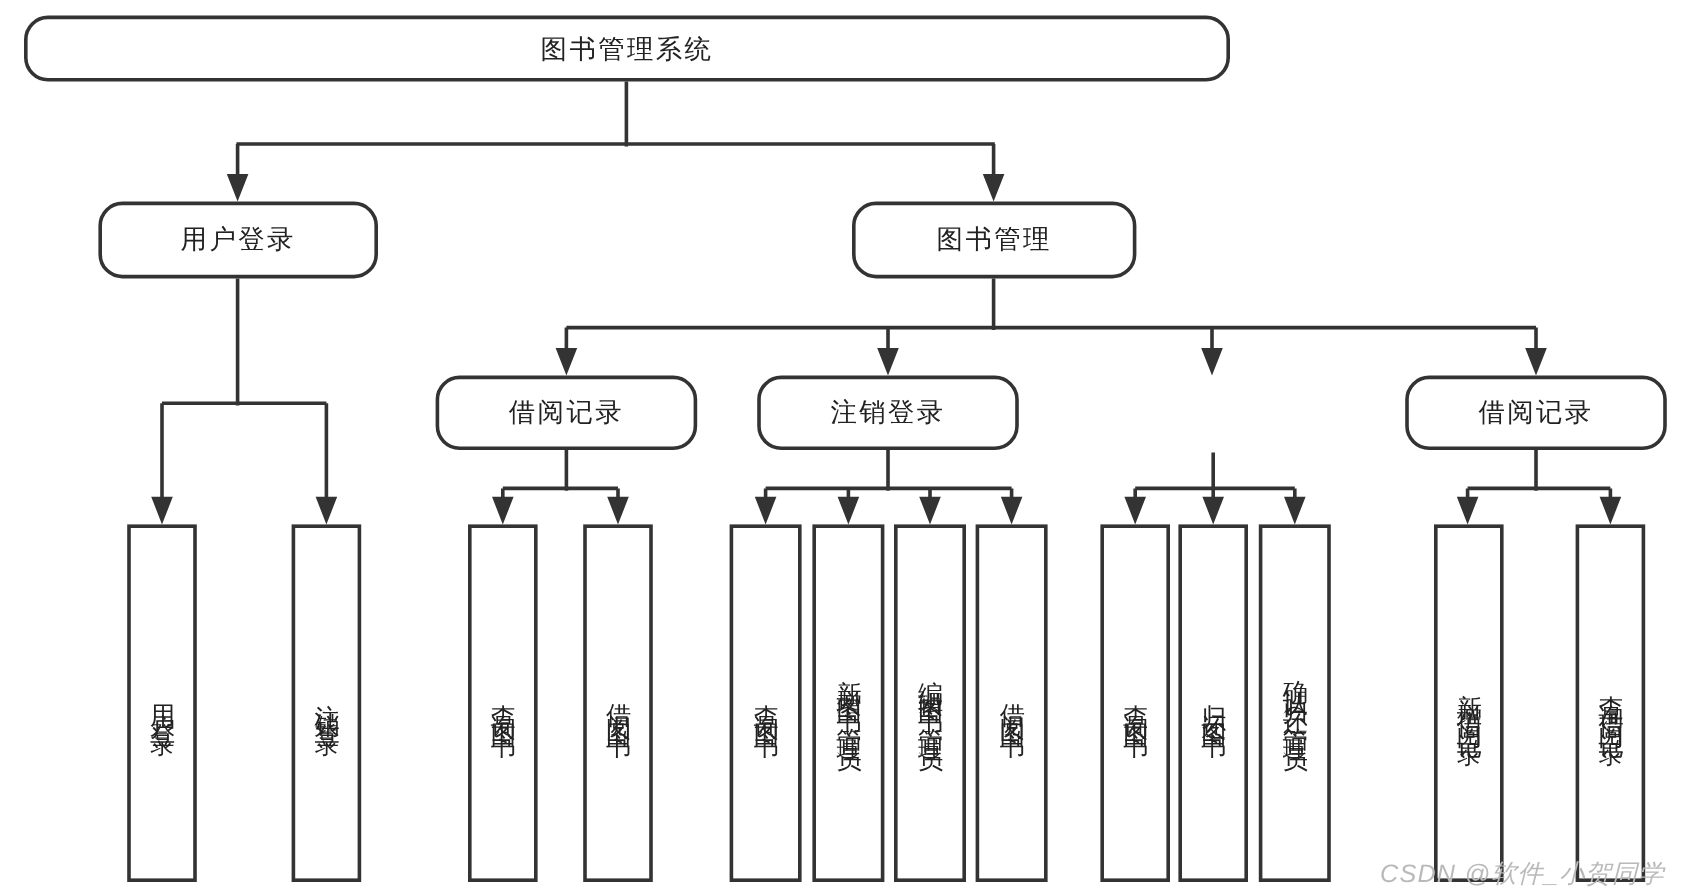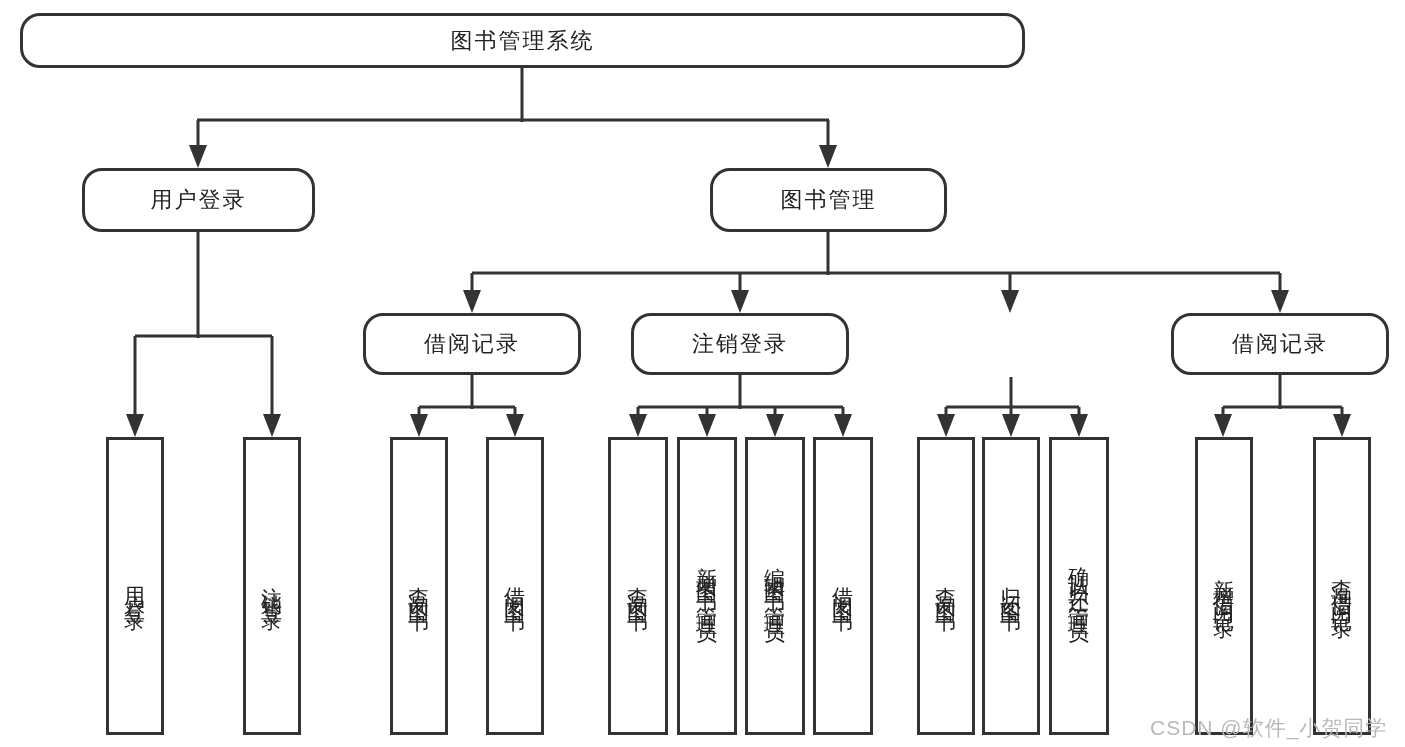--- a/index.html
+++ b/index.html
@@ -72,20 +72,21 @@
   .g5a { left: 1195px; } .g5b { left: 1313px; }
   #watermark {
     position: absolute;
     left: 1150px;
     top: 714px;
     font-size: 21px;
     letter-spacing: 1px;
     color: #b9b9b9;
     white-space: nowrap;
     z-index: 5;
+    font-style: italic;
   }
 </style>
 </head>
 <body>
 
 <div id="stage">
 
   <svg id="wires" viewBox="0 0 1405 747" xmlns="http://www.w3.org/2000/svg">
 
     <path fill="none" stroke="#333333" stroke-width="3" d="

